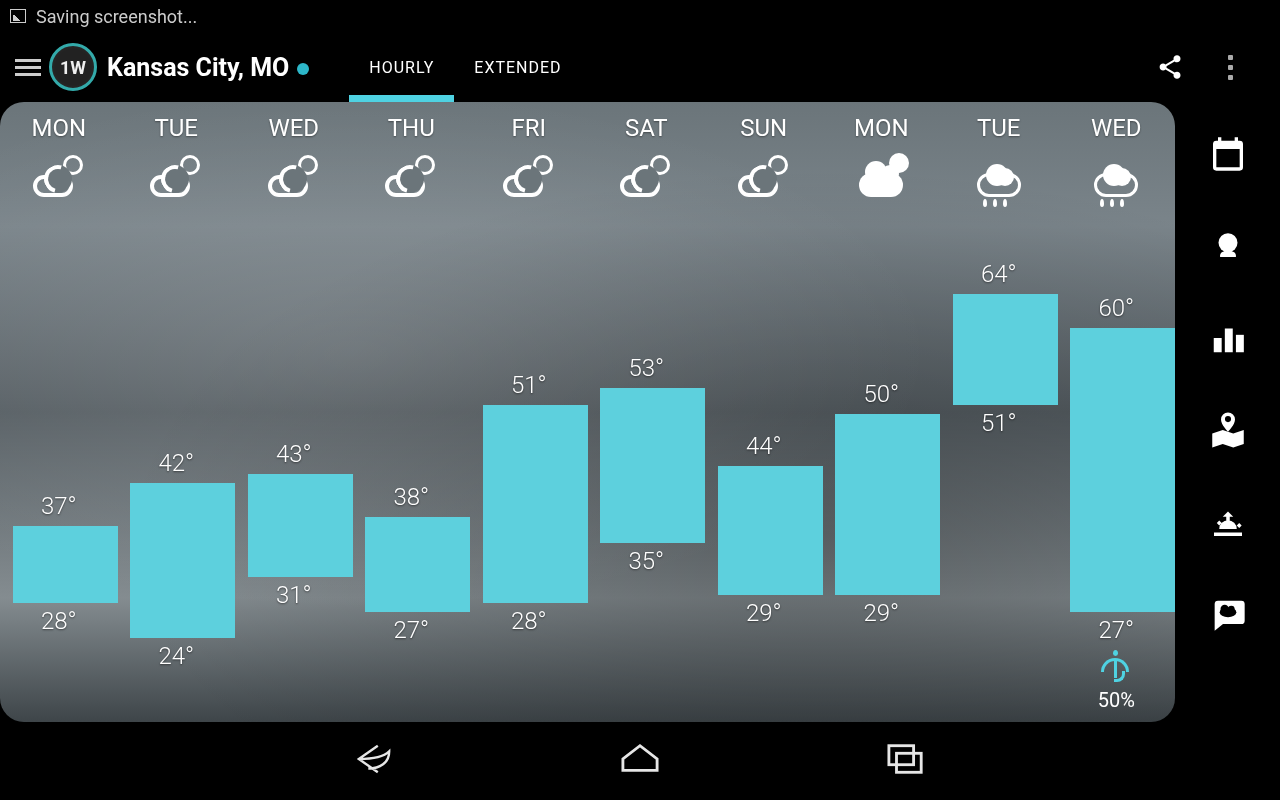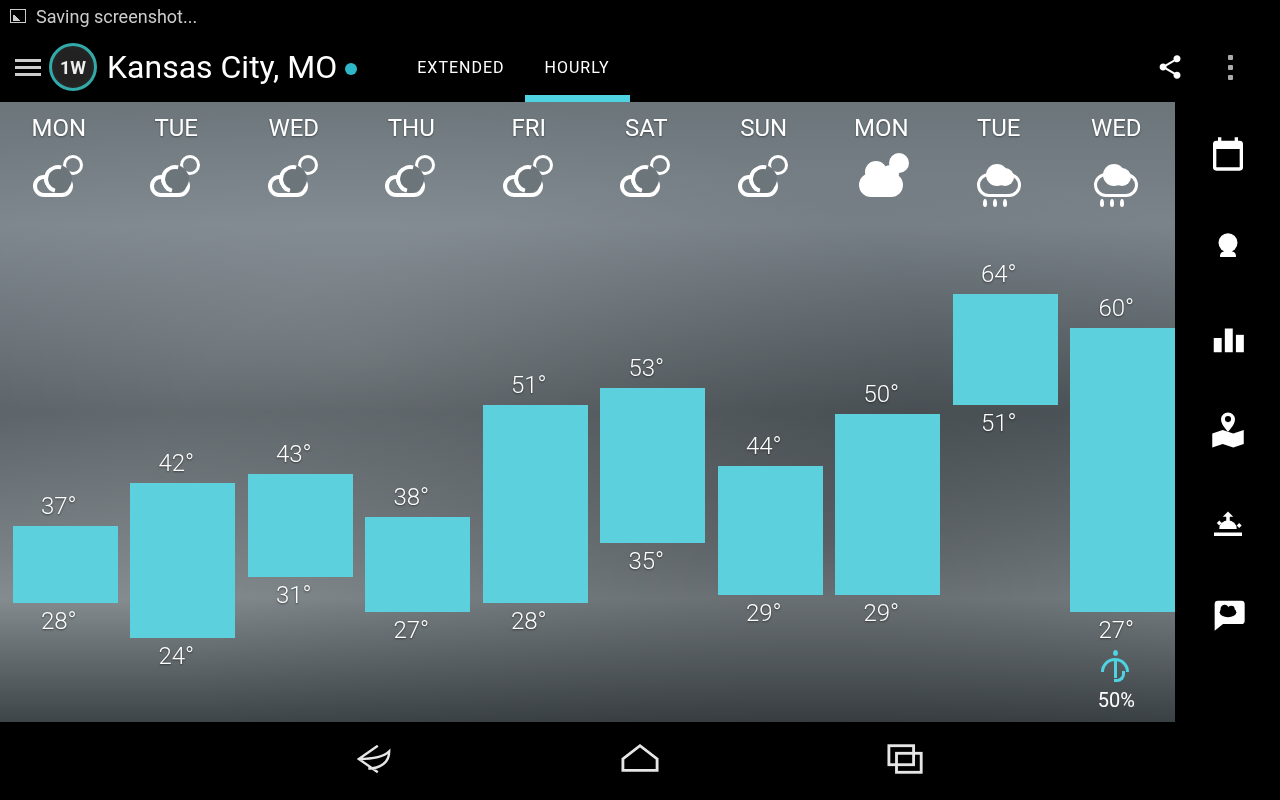--- a/index.html
+++ b/index.html
@@ -29,37 +29,38 @@
   padding-left: 15px;
 }
 .ham { width:26px; margin:0 8px 0 0; cursor:pointer; }
 .ham div { height:3px; background:#ccc; margin:4px 0; }
 .app-logo {
   width:48px; height:48px; border-radius:50%;
   background:radial-gradient(circle at center,#222 0 60%,#333 100%);
   border:3px solid #3aa; display:flex; align-items:center; justify-content:center;
   font-weight:bold; font-size:18px; color:#eee; margin-right:10px;
 }
-.loc { font-size:32px; font-weight:400; margin-right:8px; }
+.loc { font-size:25px; font-weight:700; margin-right:8px; }
 .dot { width:12px; height:12px; background:#2db7c9; border-radius:50%; margin-right:40px; margin-top:4px; }
 .tab { font-size:16px; letter-spacing:1px; padding:0 20px; height:70px; display:flex; align-items:center; cursor:pointer; position:relative; }
 .tab.active::after { content:''; position:absolute; left:0; right:0; bottom:-1px; height:8px; background:#4fd2e2; }
 .spacer { flex:1; }
 .share-icon, .overflow-icon { width:40px; height:40px; display:flex; align-items:center; justify-content:center; cursor:pointer; margin-right:20px; }
 .share-svg { fill:#fff; }
 .overflow-icon { flex-direction:column; gap:5px; margin-right:30px;}
 .overflow-icon span { width:5px; height:5px; background:#aaa; border-radius:1px; }
 
 .content-wrap { position:relative; height:620px; display:flex; }
 .forecast-panel {
   flex:1;
   background:linear-gradient(180deg,#6b757a 0%,#7a848a 20%,#565e63 50%,#848c90 80%,#3e4549 100%);
   background-blend-mode:normal;
   position:relative;
   overflow:hidden;
+  border-radius:24px;
 }
 .forecast-panel::before {
   content:''; position:absolute; inset:0;
   background:radial-gradient(ellipse at 30% 40%,rgba(255,255,255,.12),transparent 50%),
              radial-gradient(ellipse at 70% 70%,rgba(0,0,0,.25),transparent 60%);
 }
 .days-row { position:relative; display:flex; height:100%; }
 .day-col { flex:1; display:flex; flex-direction:column; align-items:center; position:relative; }
 .day-label { font-size:24px; font-weight:400; margin-top:12px; text-shadow:0 1px 2px rgba(0,0,0,.4); }
 .day-icon { margin-top:10px; height:50px; display:flex; align-items:center; justify-content:center; }
@@ -103,25 +104,25 @@
 
 <div class="app-bar">
   <div class="ham">
       <div></div>
       <div></div>
       <div></div>
     </div>
   <div class="app-logo">1W</div>
   <div class="loc">Kansas City, MO</div>
   <div class="dot"></div>
+  <div class="tab active">
+      <span>HOURLY</span>
+    </div>
   <div class="tab">
       <span>EXTENDED</span>
-    </div>
-  <div class="tab active">
-      <span>HOURLY</span>
     </div>
   <div class="spacer"></div>
   <div class="share-icon">
     <svg class="share-svg" width="28" height="28" viewBox="0 0 24 24">
         <path d="M18 16c-.8 0-1.5.3-2 .8l-7-4.1c0-.2.1-.5.1-.7s0-.5-.1-.7l7-4.1c.5.5 1.2.8 2 .8 1.7 0 3-1.3 3-3s-1.3-3-3-3-3 1.3-3 3c0 .2 0 .5.1.7l-7 4.1c-.5-.5-1.2-.8-2-.8-1.7 0-3 1.3-3 3s1.3 3 3 3c.8 0 1.5-.3 2-.8l7 4.1c0 .2-.1.5-.1.7 0 1.7 1.3 3 3 3s3-1.3 3-3-1.3-3-3-3z"></path>
       </svg>
   </div>
   <div class="overflow-icon">
       <span></span>
       <span></span>

